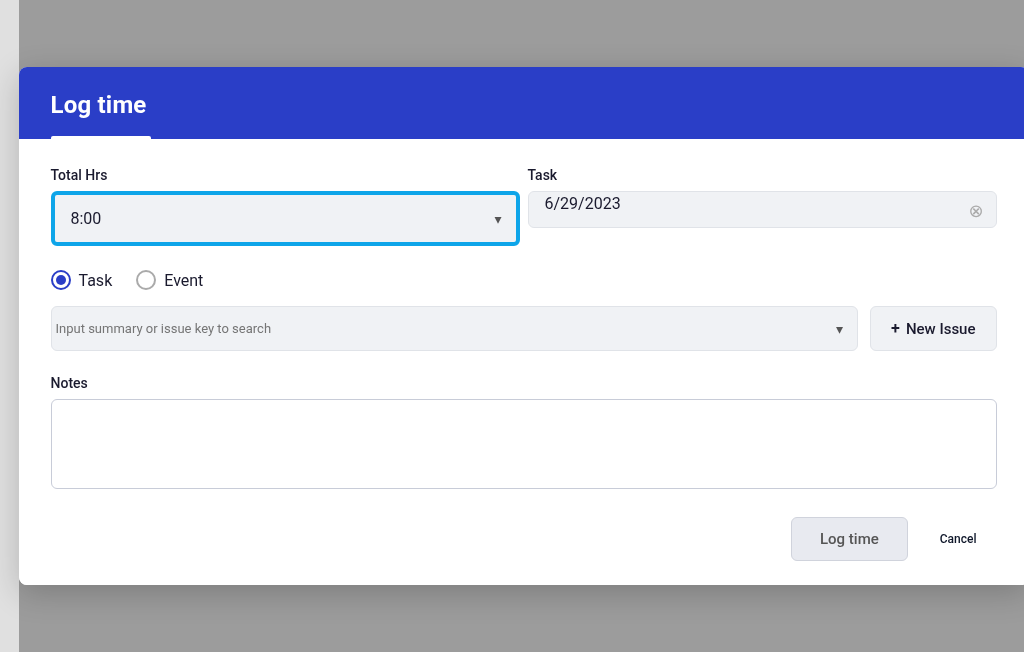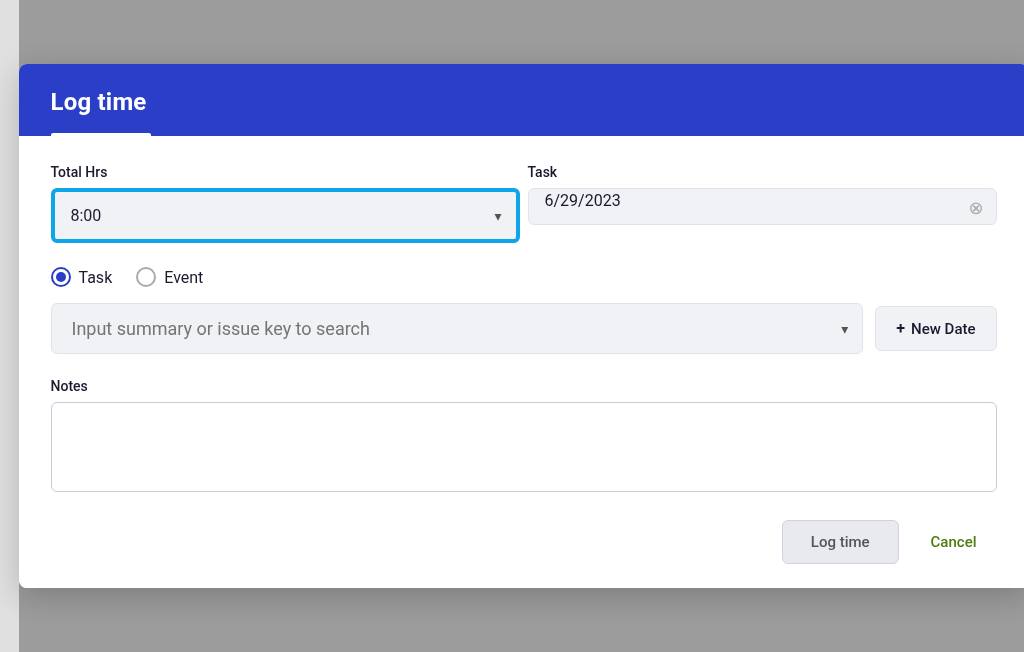--- a/index.html
+++ b/index.html
@@ -207,22 +207,22 @@
     .search-wrapper {
       flex: 1;
       position: relative;
       background: #f0f2f5;
       border-radius: 6px;
       border: 1px solid #e0e3e8;
     }
 
     .search-input {
       width: 100%;
-      padding: 14px 40px 14px 20px;
-      font-size: 18px;
+      padding: 14px 40px 14px 4px;
+      font-size: 13px;
       color: #aaa;
       background: transparent;
       border: none;
       outline: none;
     }
 
     .search-chevron {
       position: absolute;
       right: 14px;
       top: 50%;
@@ -291,23 +291,23 @@
       font-size: 15px;
       font-weight: 500;
       color: #555;
       cursor: pointer;
     }
 
     .cancel-btn {
       padding: 12px 20px;
       background: transparent;
       border: none;
-      font-size: 15px;
-      font-weight: 500;
-      color: #4d7c0f;
+      font-size: 12px;
+      font-weight: 500;
+      color: #0f172a;
       cursor: pointer;
     }
   </style>
 </head>
 <body>
 
 <div class="modal-overlay">
   <div class="modal">
 
     <div class="modal-header">
@@ -351,21 +351,21 @@
         </label>
       </div>
 
       <div class="search-row">
         <div class="search-wrapper">
           <input class="search-input" type="text" placeholder="Input summary or issue key to search" style="">
           <span class="search-chevron">▾</span>
         </div>
         <button class="new-issue-btn">
           <span class="plus-icon">+</span>
-          <span>New Date</span>
+          <span>New Issue</span>
         </button>
       </div>
 
       <div class="notes-section">
         <div class="notes-label">Notes</div>
         <textarea class="notes-textarea" style=""></textarea>
       </div>
 
       <div class="footer-row">
         <button class="log-time-btn">Log time</button>

